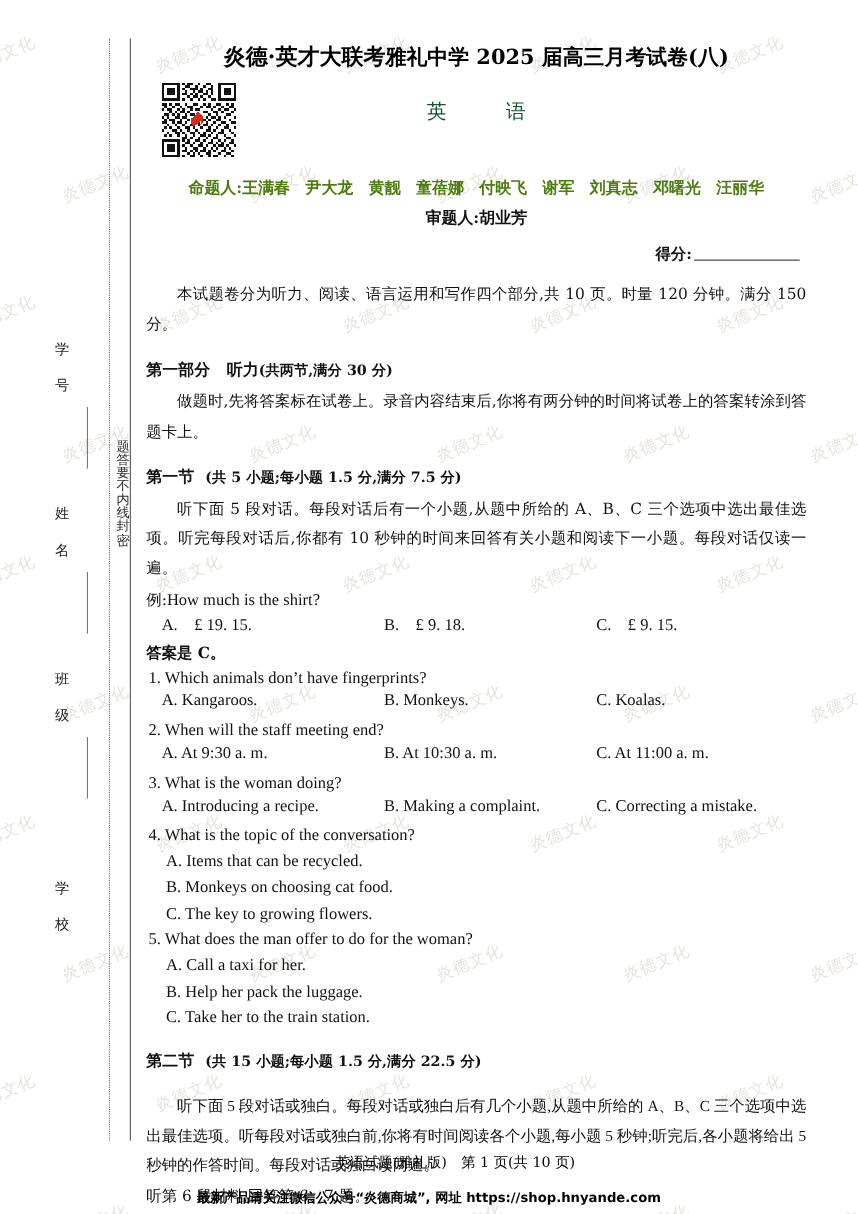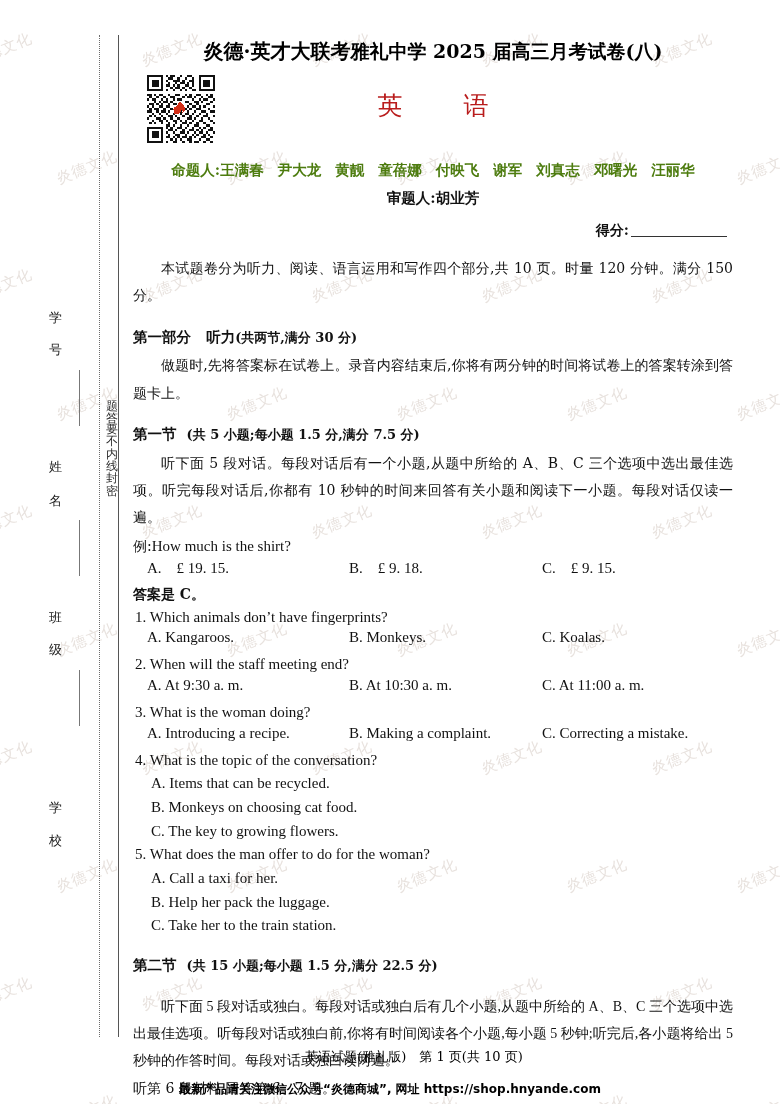--- a/index.html
+++ b/index.html
@@ -82,24 +82,24 @@
   .qr-row{position:relative;height:72px;margin-top:10px;}
   .qr{
     position:absolute;left:14px;top:0;
     width:68px;height:68px;
   }
   .qr svg{display:block;}
   .subject{
     position:absolute;left:0;right:0;top:14px;
     text-align:center;
     font-family:"DejaVu Serif",serif;
-    font-size:25px;
+    font-size:18px;
     letter-spacing:18px;
     text-indent:18px;
-    color:#b91c1c;
+    color:#14532d;
   }
 
   .authors{
     margin-top:14px;
     text-align:center;
     font-family:"DejaVu Serif",serif;
     font-size:14.5px;
     font-weight:bold;
     color:#4d7c0f;
   }

